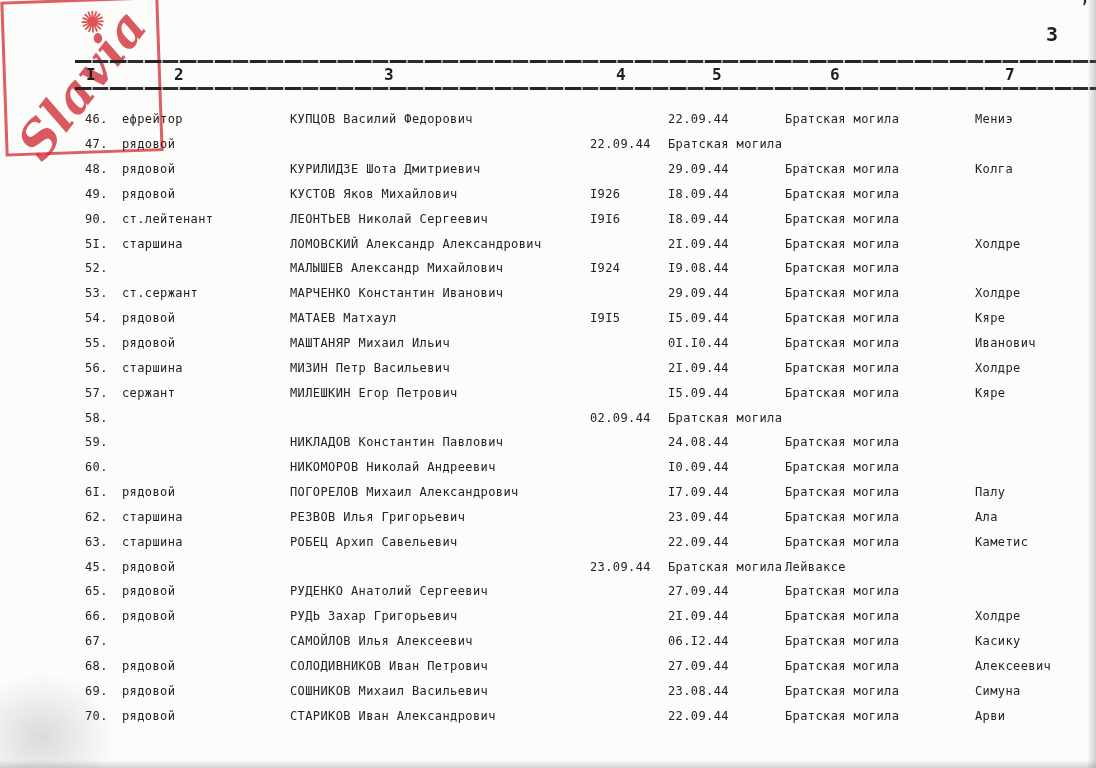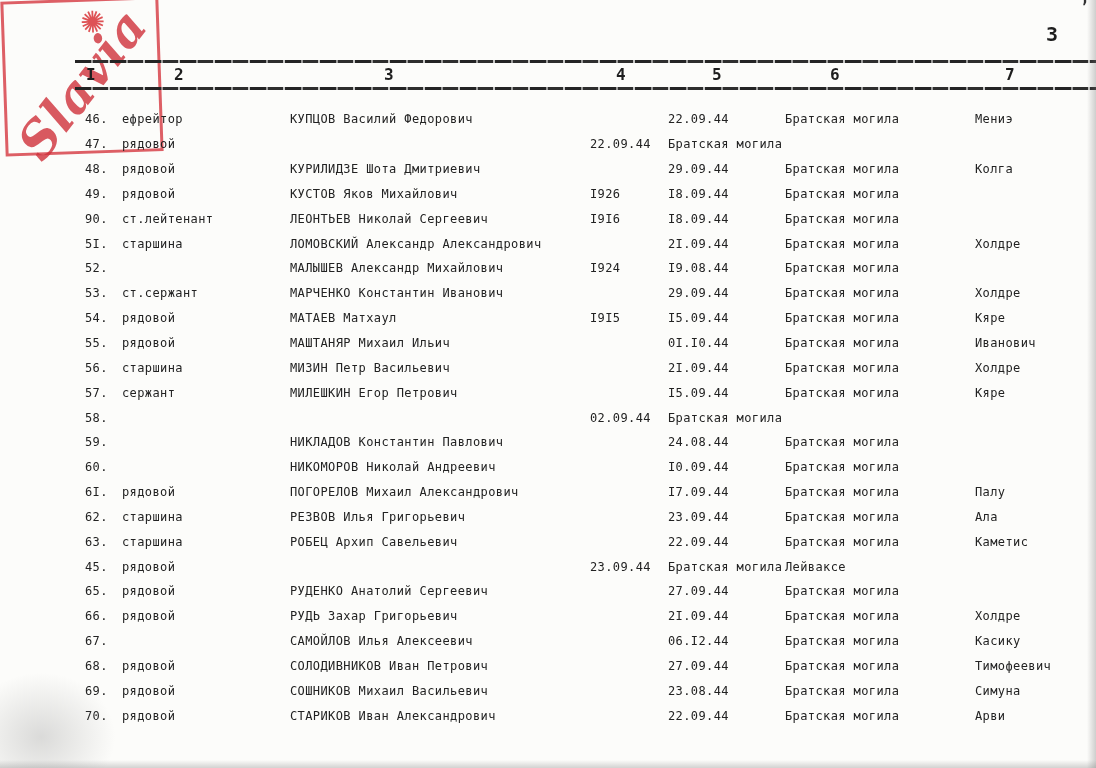--- a/index.html
+++ b/index.html
@@ -297,21 +297,21 @@
     <span>Касику</span>
   </div>
 
   <div class="trow">
     <span>68.</span>
     <span>рядовой</span>
     <span>СОЛОДИВНИКОВ Иван Петрович</span>
     <span></span>
     <span>27.09.44</span>
     <span>Братская могила</span>
-    <span>Тимофеевич</span>
+    <span>Алексеевич</span>
   </div>
 
   <div class="trow">
     <span>69.</span>
     <span>рядовой</span>
     <span>СОШНИКОВ Михаил Васильевич</span>
     <span></span>
     <span>23.08.44</span>
     <span>Братская могила</span>
     <span>Симуна</span>

